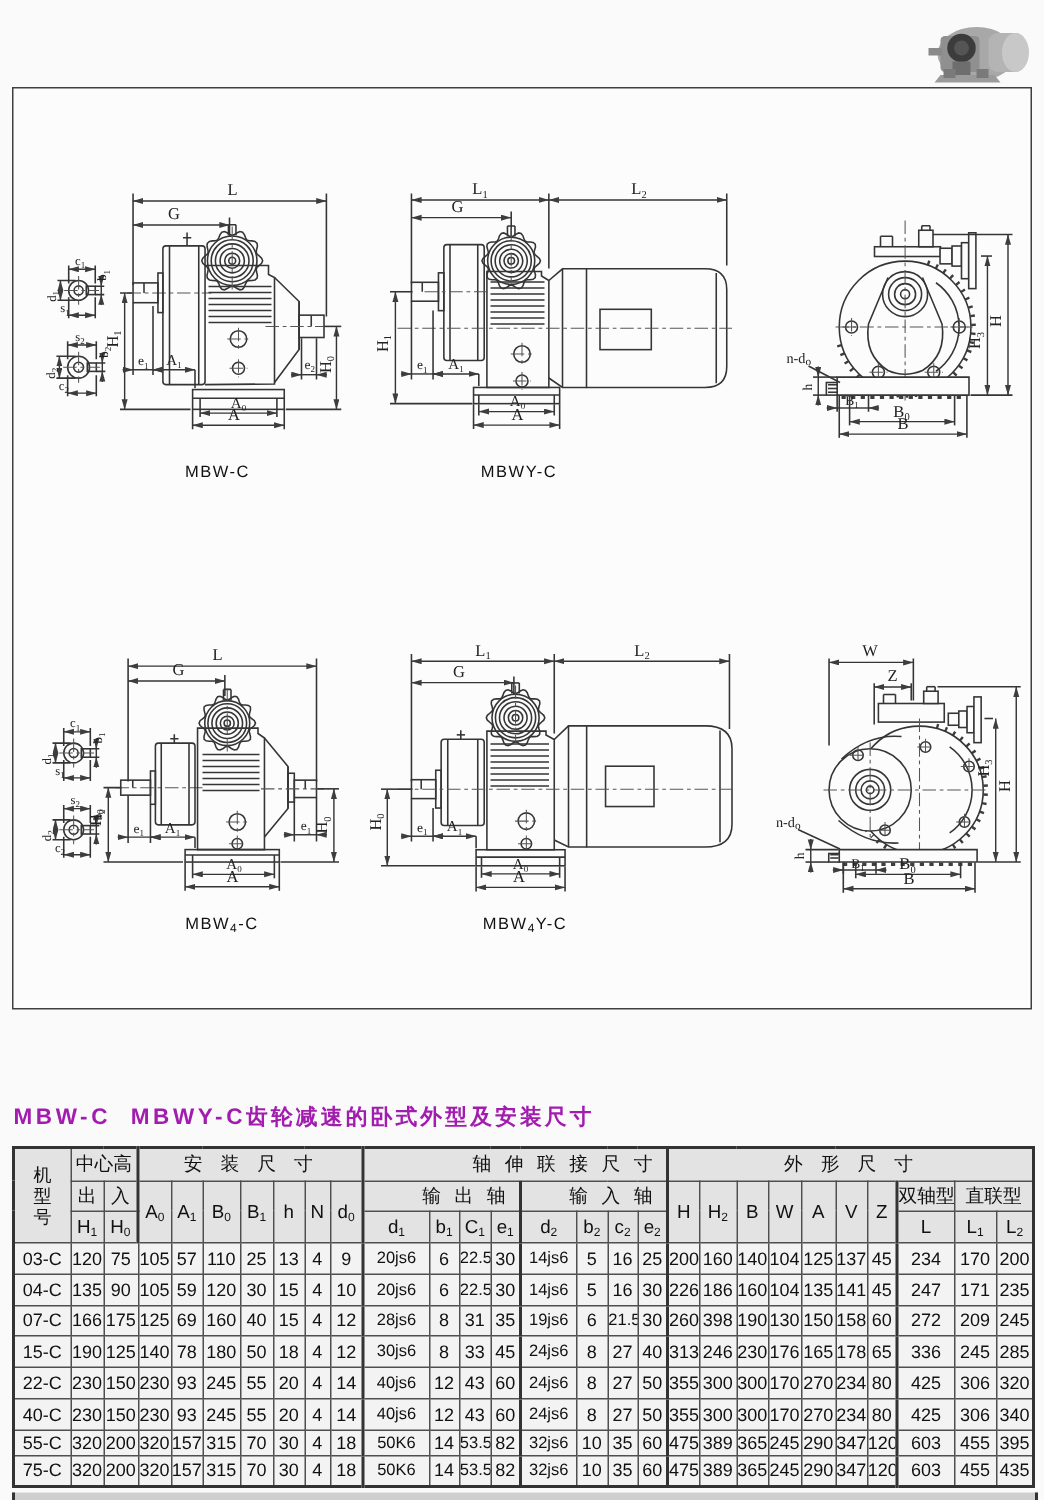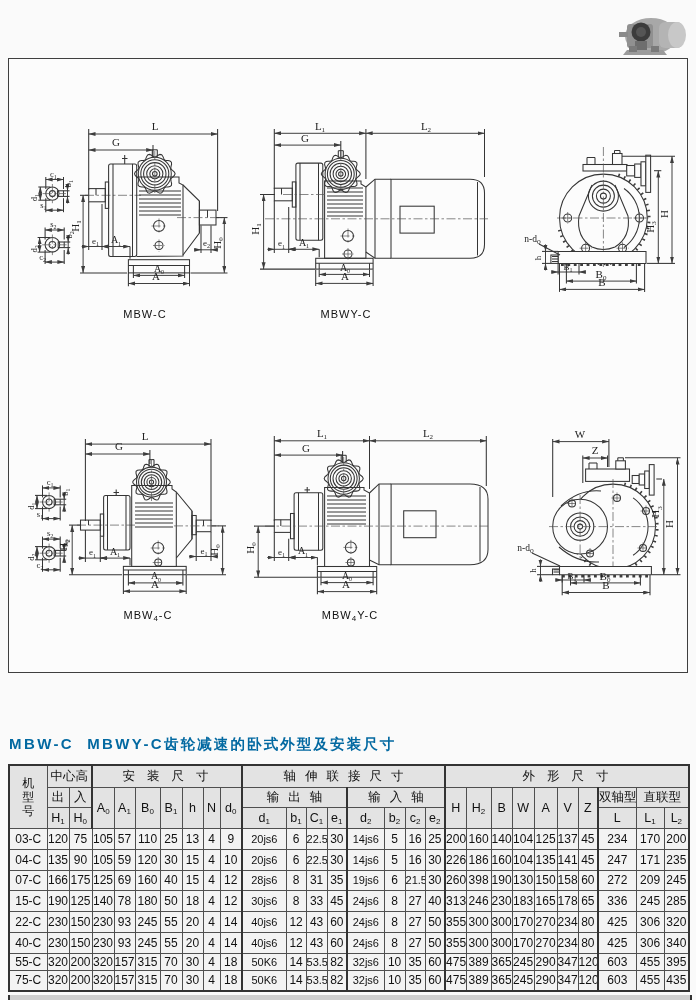--- a/index.html
+++ b/index.html
@@ -1,28 +1,28 @@
 <!DOCTYPE html>
 <html><head>
 <meta charset="utf-8">
 <style>
 html,body{margin:0;padding:0;}
 body{width:696px;height:1000px;background:#fafafa;font-family:"Liberation Sans",sans-serif;position:relative;overflow:hidden;}
 #box{position:absolute;left:8px;top:58px;width:678px;height:613px;border:1.5px solid #3f3f3f;background:#fcfcfc;}
 #photo{position:absolute;left:615px;top:10px;width:75px;height:50px;}
-#title{position:absolute;left:9px;top:735px;font-weight:bold;color:#0369a1;white-space:nowrap;}
+#title{position:absolute;left:9px;top:735px;font-weight:bold;color:#a21caf;white-space:nowrap;}
 #title .lt{font-size:15px;letter-spacing:2.4px;}
 #title .cj{font-size:14.5px;letter-spacing:2.1px;}
 table{position:absolute;left:8px;top:764px;border-collapse:collapse;table-layout:fixed;width:680px;background:#f3f3f3;border:2px solid #333;}
 td{border:1px solid #4f4f4f;text-align:center;vertical-align:middle;font-size:12px;color:#111;padding:0;overflow:hidden;white-space:nowrap;}
 tr.hd td{background:#e3e3e3;font-size:12.5px;}
 td.thk{border-left:2px solid #333;}
 sub{font-size:8px;vertical-align:-2px;line-height:0;}
 .sm{font-size:11px;text-align:center;}
-.ls1{letter-spacing:9px;padding-left:9px;}
+.ls1{letter-spacing:9px;padding-left:9px;text-align:right;}
 .ls2{letter-spacing:12px;padding-left:9px;}
 #strip{position:absolute;left:8px;top:995px;width:680px;height:5px;background:#cfcfcf;border-left:2px solid #333;border-right:2px solid #333;}
 svg text{font-family:"Liberation Serif",serif;}
 </style>
 </head>
 <body>
 <svg id="photo" viewBox="0 0 75 50">
 <ellipse cx="36" cy="26" rx="26" ry="18" fill="#a8a8a8"></ellipse>
 <rect x="44" y="12" width="24" height="26" rx="6" fill="#b4b4b4"></rect>
 <ellipse cx="62" cy="25" rx="9" ry="13" fill="#c8c8c8"></ellipse>
@@ -806,21 +806,21 @@
         <td>8</td>
         <td>33</td>
         <td>45</td>
         <td class="thk sm">24js6</td>
         <td>8</td>
         <td>27</td>
         <td>40</td>
         <td class="thk">313</td>
         <td>246</td>
         <td>230</td>
-        <td>183</td>
+        <td>176</td>
         <td>165</td>
         <td>178</td>
         <td>65</td>
         <td class="thk">336</td>
         <td>245</td>
         <td>285</td>
       </tr>
  <tr style="height:20.75px">
         <td>22-C</td>
         <td>230</td>

